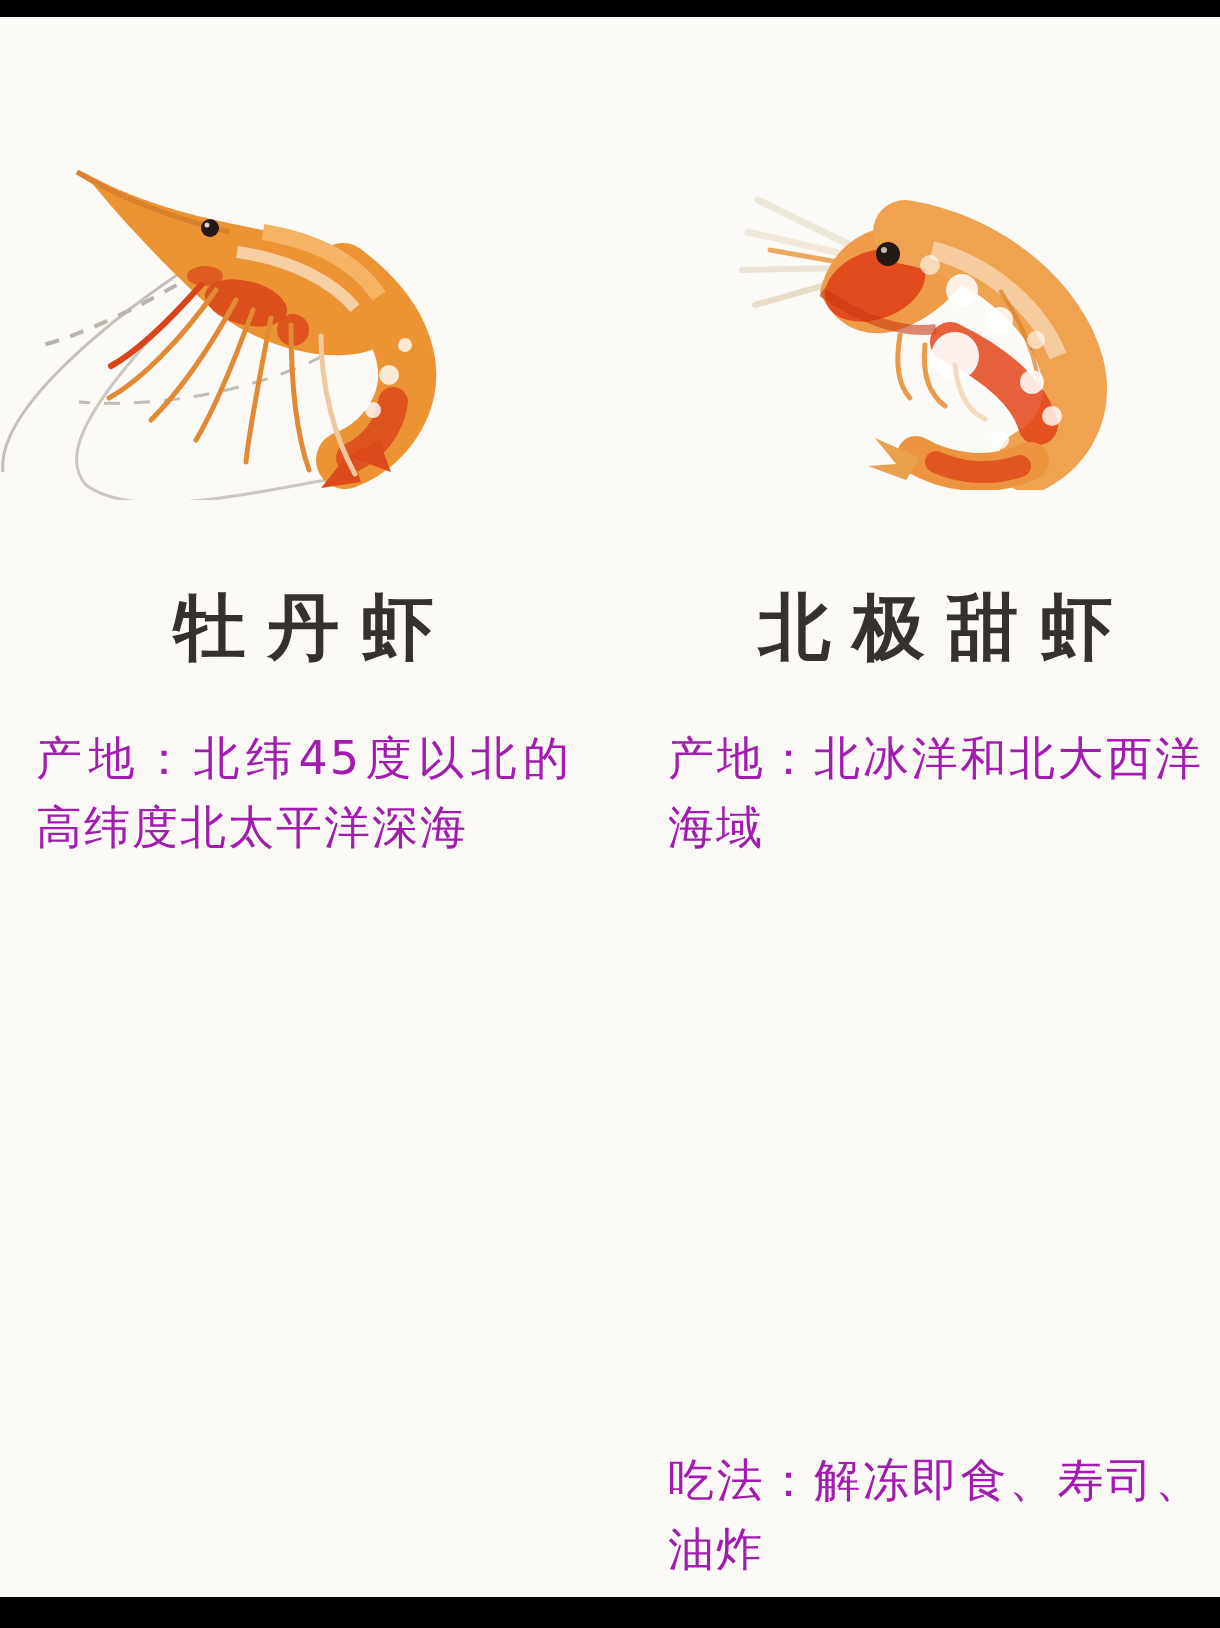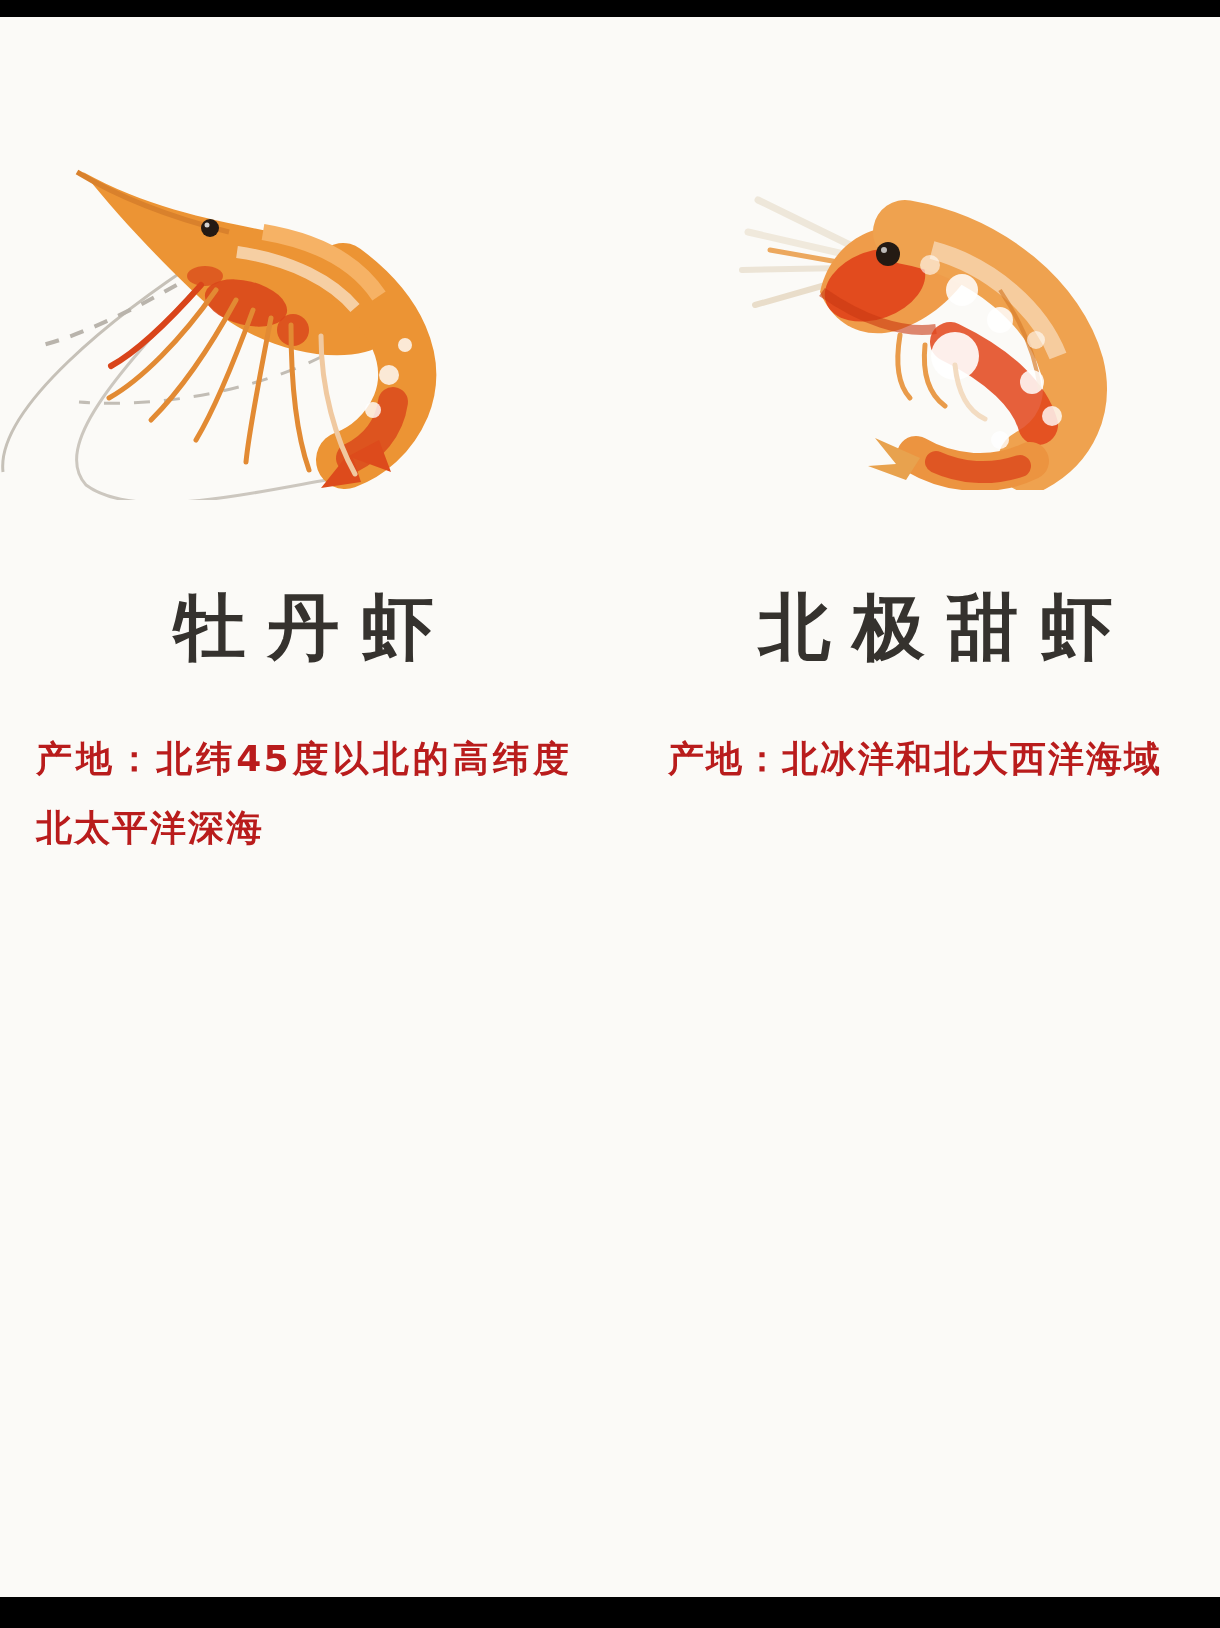--- a/index.html
+++ b/index.html
@@ -24,22 +24,22 @@
   .art-arctic { left: 32px;   top: 170px; width: 420px; height: 320px; }
 
   .card-title {
     position: absolute; top: 582px; left: 0; width: 100%;
     font-size: 72px; line-height: 90px; font-weight: 800;
     letter-spacing: 22px; text-indent: 22px;
     color: #35322e; text-align: center; white-space: nowrap;
   }
   .para {
     position: absolute; left: 0; width: 535px;
-    font-size: 36px; line-height: 69px; font-weight: 700;
-    letter-spacing: 2px; color: #b91c1c;
+    font-size: 46px; line-height: 69px; font-weight: 400;
+    letter-spacing: 2px; color: #a21caf;
     text-align: justify; line-break: anywhere; overflow-wrap: anywhere;
   }
   .para.origin   { top: 724px; }
   .para.features { top: 941px; }
   .para.eating   { top: 1446px; }
 </style>
 </head>
 <body>
 
 <div class="page">
@@ -142,16 +142,17 @@
           <path d="M255,195 C258,225 270,242 285,249" stroke="#f3dcc2" stroke-width="5"></path>
         </g>
 
         <circle cx="188" cy="84" r="12" fill="#241a13"></circle>
         <circle cx="184" cy="80" r="3" fill="#ffffff" opacity="0.7"></circle>
       </svg>
     </div>
 
     <h1 class="card-title">北极甜虾</h1>
     <p class="para origin">产地：北冰洋和北大西洋海域</p>
+    <p class="para eating">吃法：解冻即食、寿司、油炸</p>
   </section>
 
   <div class="bar bottom"></div>
 </div>
 
 </body></html>

